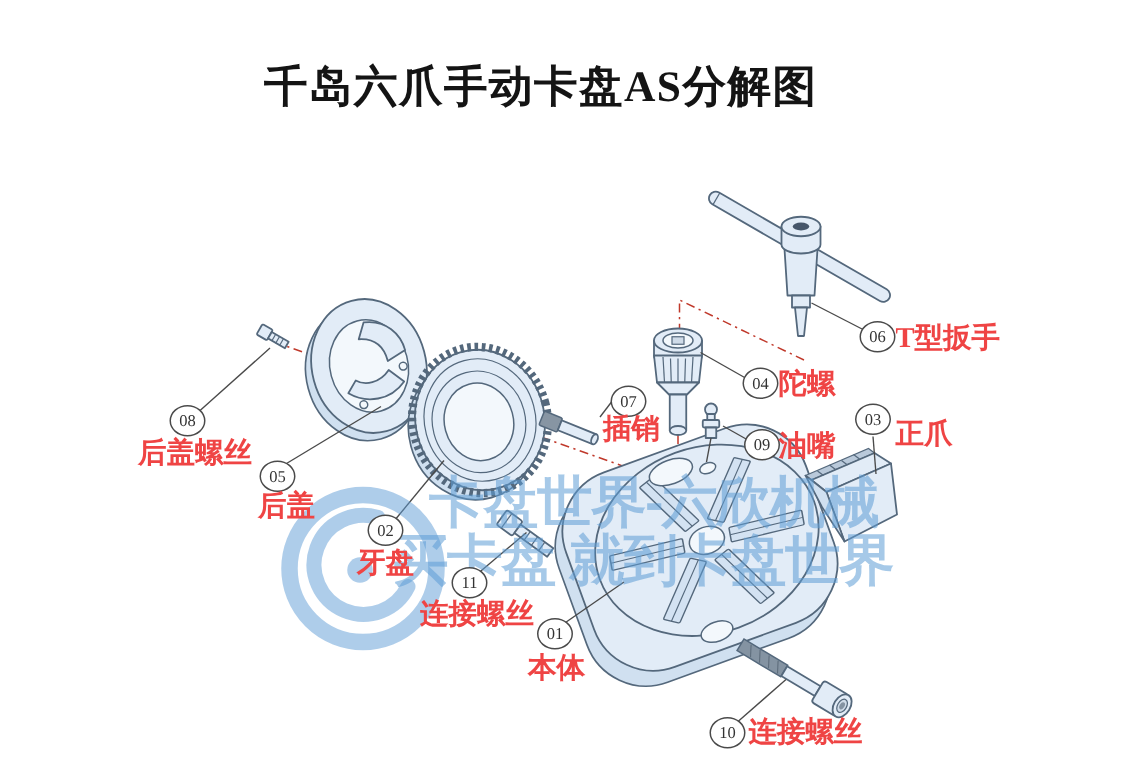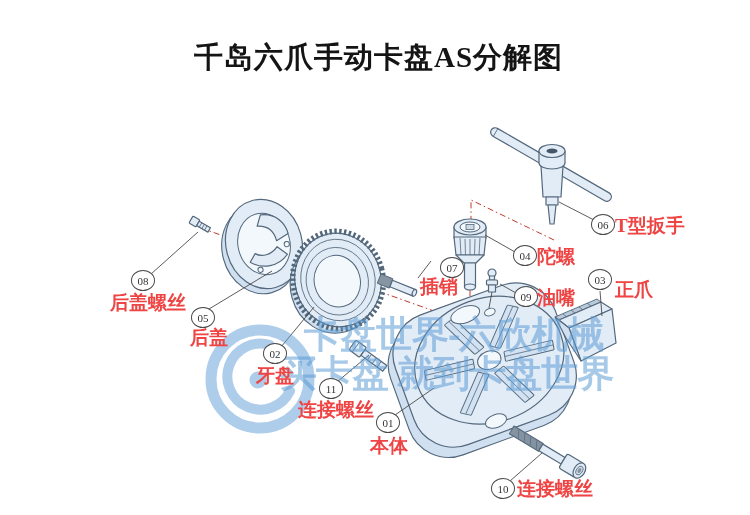--- a/index.html
+++ b/index.html
@@ -1,17 +1,17 @@
 <!DOCTYPE html>
 <html><head>
 <meta charset="utf-8">
 <style>
   html,body{margin:0;padding:0;background:#fff;}
   .stage{position:relative;width:721px;height:515px;background:#ffffff;overflow:hidden;
-         font-family:"Liberation Serif", serif;margin-left:18px;}
+         font-family:"Liberation Serif", serif;}
   .title{position:absolute;left:0;top:38px;width:100%;text-align:center;
          font-size:29px;font-weight:700;color:#141414;letter-spacing:1px;white-space:nowrap;}
   .astype{position:absolute;left:55px;top:132px;font-family:"Liberation Sans",sans-serif;
           font-size:17px;font-weight:700;color:#14567f;letter-spacing:.5px;}
   svg.draw{position:absolute;left:0;top:0;}
   .part{fill:#e2ecf7;stroke:#54687c;stroke-width:1.2;stroke-linejoin:round;}
   .partdk{fill:#d0e0f0;stroke:#54687c;stroke-width:1.1;stroke-linejoin:round;}
   .hole{fill:#f3f8fc;stroke:#54687c;stroke-width:1;}
   .thin{stroke:#54687c;stroke-width:.8;fill:none;}
   .leader{stroke:#4a4a4a;stroke-width:.9;fill:none;}
@@ -215,21 +215,21 @@
 
   <div class="pnum" style="left:245px;top:343px;">02</div>
   <div class="plabel" style="left:238px;top:366px;">牙盘</div>
 
   <div class="pnum" style="left:301px;top:378px;">11</div>
   <div class="plabel" style="left:280px;top:400px;">连接螺丝</div>
 
   <div class="pnum" style="left:358px;top:412px;">01</div>
   <div class="plabel" style="left:352px;top:436px;">本体</div>
 
-  <div class="pnum" style="left:422px;top:257px;">07</div>
+  <div class="pnum" style="left:407px;top:257px;">07</div>
   <div class="plabel" style="left:402px;top:277px;">插销</div>
 
   <div class="pnum" style="left:495px;top:245px;">04</div>
   <div class="plabel" style="left:519px;top:247px;">陀螺</div>
 
   <div class="pnum" style="left:496px;top:286px;">09</div>
   <div class="plabel" style="left:519px;top:288px;">油嘴</div>
 
   <div class="pnum" style="left:573px;top:214px;">06</div>
   <div class="plabel" style="left:597px;top:216px;">T型扳手</div>

